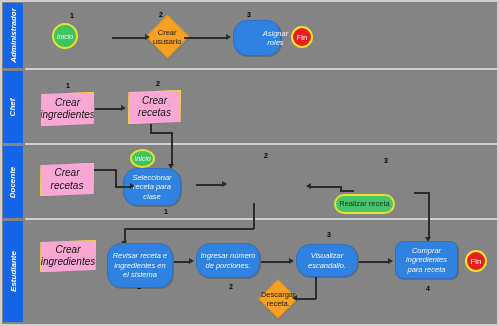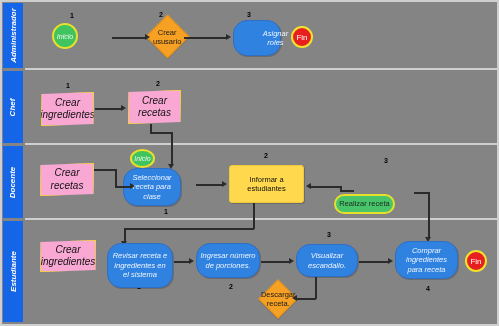--- a/index.html
+++ b/index.html
@@ -120,23 +120,20 @@
   <div class="node n-start" style="left:130px;top:149px;width:25px;height:19px;border-radius:50%;">
     <span>Inicio</span>
   </div>
 
   <div class="num" style="left:164px;top:208px;">1</div>
   <div class="node n-process" style="left:123px;top:168px;width:58px;height:38px;">
     <span>Seleccionar receta para clase</span>
   </div>
 
   <div class="num" style="left:264px;top:152px;">2</div>
-  <div class="node n-doc2" style="left:229px;top:165px;width:75px;height:38px;">
-    <span>Informar a estudiantes</span>
-  </div>
 
   <div class="num" style="left:384px;top:157px;">3</div>
   <div class="node n-green" style="left:334px;top:174px;width:61px;height:20px;margin-top:20px;">
     <span>Realizar receta</span>
   </div>
 
   <div class="ln h" style="left:94px;top:169px;width:22px;"></div>
   <div class="ln v" style="left:115px;top:169px;height:18px;"></div>
   <div class="ln h" style="left:115px;top:186px;width:16px;"></div>
   <div class="ah r" style="left:130px;top:182.5px;"></div>
@@ -171,21 +168,21 @@
   <div class="node n-process" style="left:196px;top:243px;width:64px;height:35px;">
     <span>Ingresar número de porciones.</span>
   </div>
 
   <div class="num" style="left:327px;top:231px;">3</div>
   <div class="node n-process" style="left:296px;top:244px;width:62px;height:33px;justify-content:center;">
     <span>Visualizar escandallo.</span>
   </div>
 
   <div class="num" style="left:426px;top:285px;">4</div>
-  <div class="node n-process" style="left:395px;top:241px;width:63px;height:38px;">
+  <div class="node n-process" style="left:395px;top:241px;width:63px;height:38px;border-radius:8px;">
     <span>Comprar ingredientes para receta</span>
   </div>
 
   <div class="node n-end" style="left:465px;top:250px;width:22px;height:22px;">
     <span>Fin</span>
   </div>
 
   <div class="node n-decision" style="left:264px;top:285px;width:28px;height:28px;">
     <i>Descargar receta.</i>
   </div>

